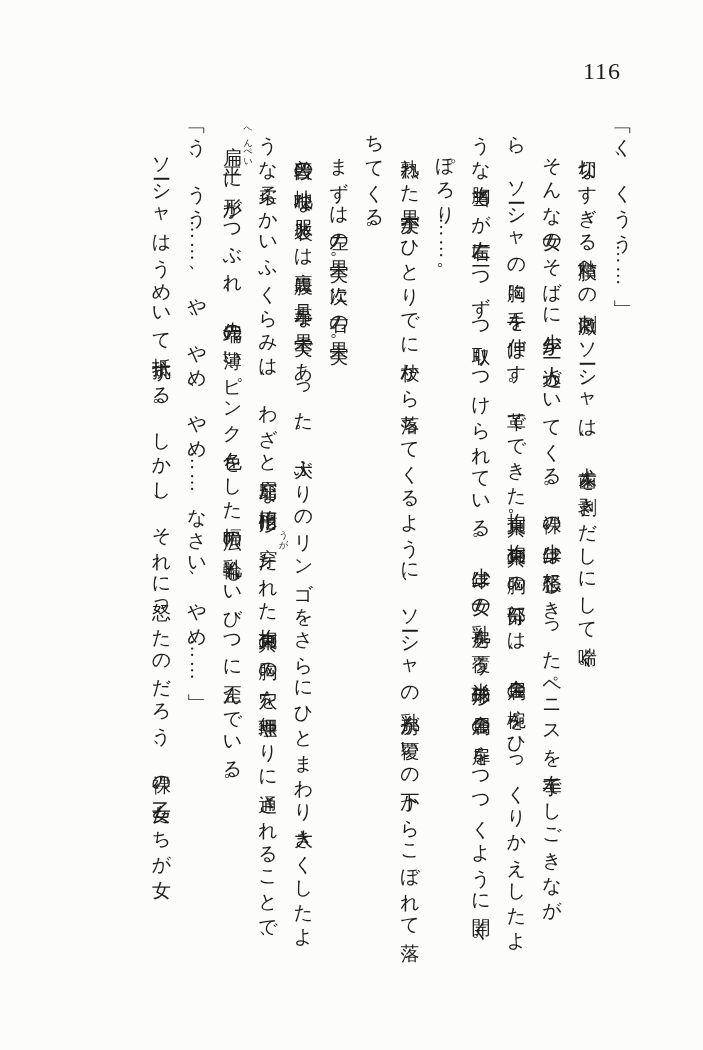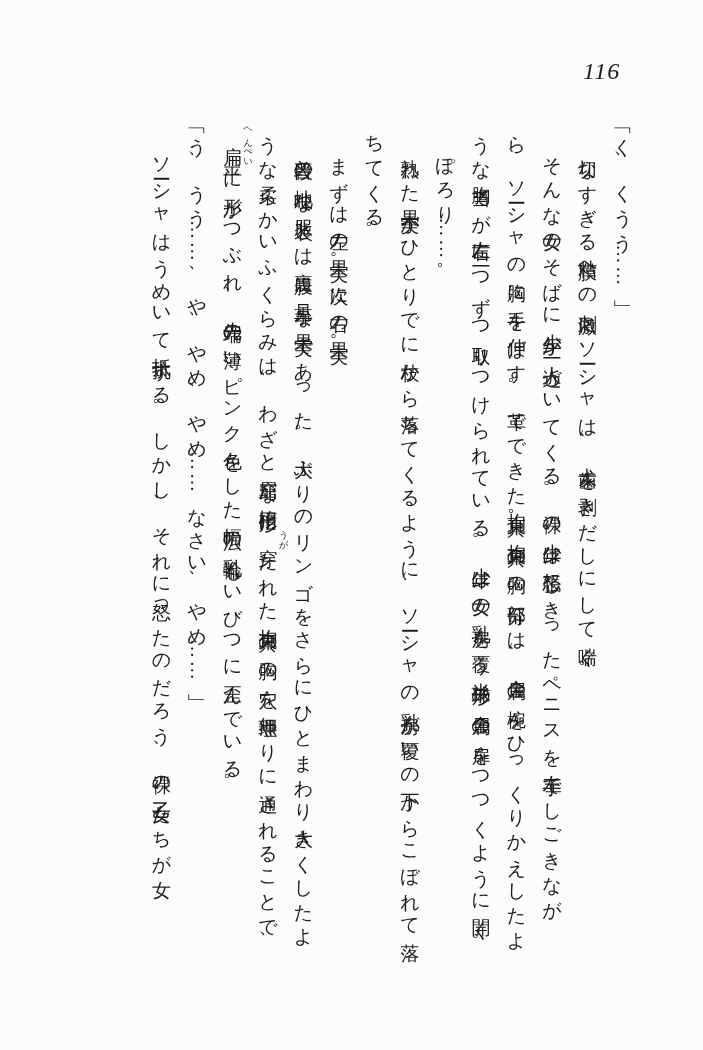--- a/index.html
+++ b/index.html
@@ -12,21 +12,20 @@
     height: 1050px;
     background: var(--paper, #fcfcfa);
     overflow: hidden;
     font-family: "Liberation Serif", "DejaVu Serif", serif;
   }
   .page-number {
     position: absolute;
     top: 58px;
     left: 583px;
     font-size: 24px;
-    font-style: italic;
     letter-spacing: 1px;
     color: var(--ink, #222);
   }
   .page-text {
     position: absolute;
     top: 122px;
     right: 62px;
     width: 568px;
     height: 832px;
     writing-mode: vertical-rl;

